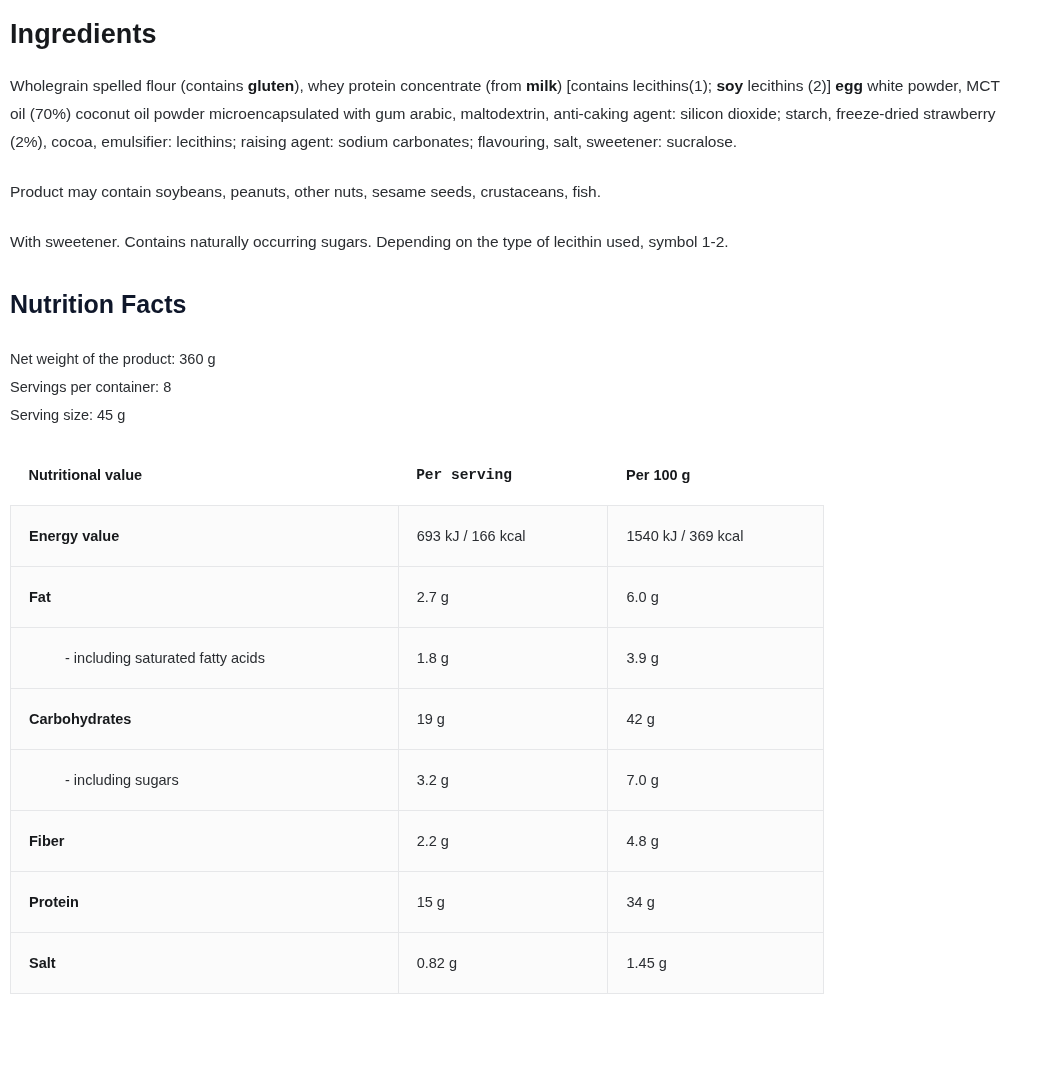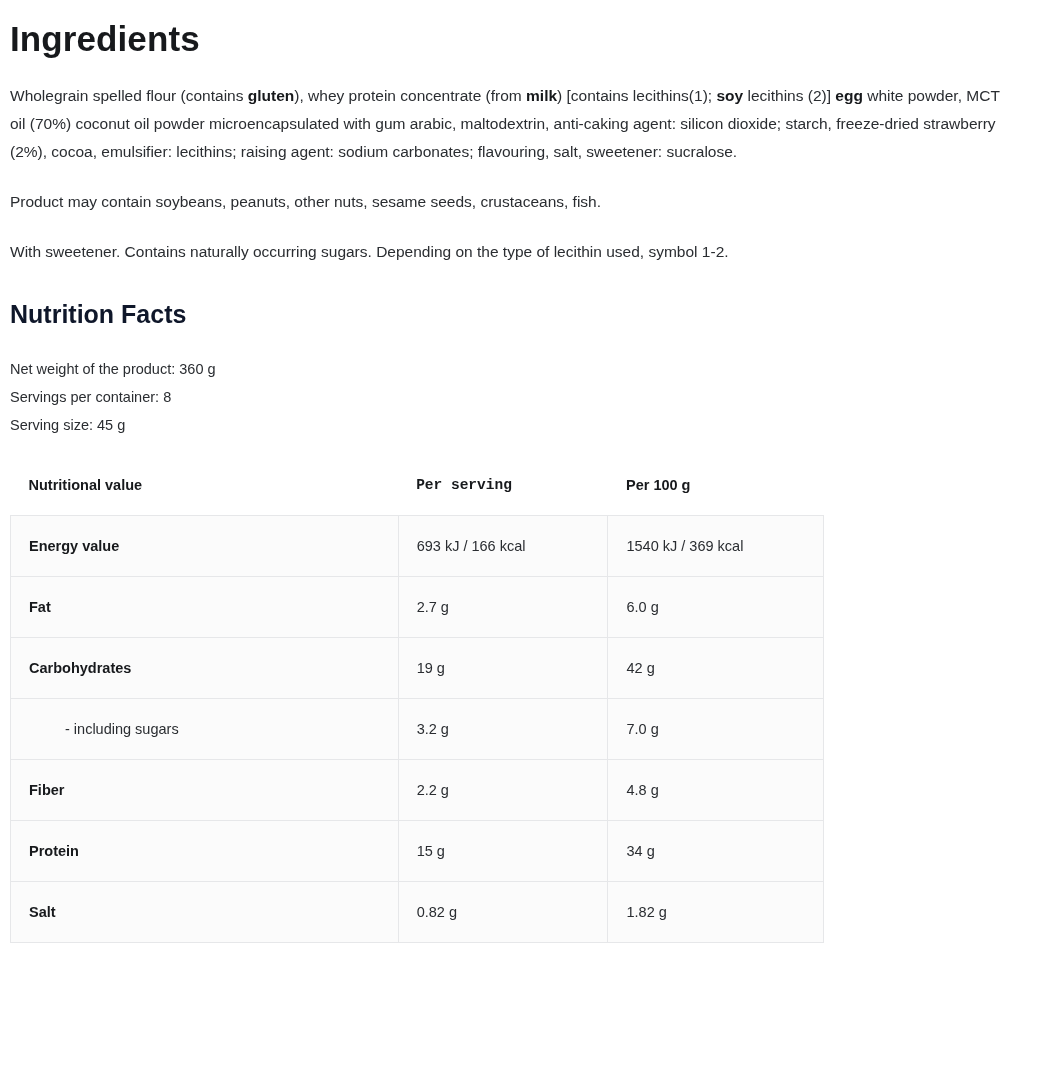--- a/index.html
+++ b/index.html
@@ -13,21 +13,21 @@
     min-height: 1080px;
     font-family: "Liberation Sans", sans-serif;
     color: #1f2328;
     -webkit-font-smoothing: antialiased;
   }
   .page {
     width: 1048px;
     padding: 10px 22px 0 10px;
   }
   h1.section-title {
-    font-size: 35px;
+    font-size: 27px;
     line-height: 1.2;
     font-weight: 700;
     color: #17191c;
     margin: 8px 0 22px 0;
     letter-spacing: 0.1px;
   }
   h1.nutrition-title {
     font-size: 25px;
     font-weight: 700;
     color: #0f172a;
@@ -116,20 +116,25 @@
         <tr>
           <td>Energy value</td>
           <td>693 kJ / 166 kcal</td>
           <td>1540 kJ / 369 kcal</td>
         </tr>
         <tr>
           <td>Fat</td>
           <td>2.7 g</td>
           <td>6.0 g</td>
         </tr>
+        <tr class="sub">
+          <td>- including saturated fatty acids</td>
+          <td>1.8 g</td>
+          <td>3.9 g</td>
+        </tr>
         <tr>
           <td>Carbohydrates</td>
           <td>19 g</td>
           <td>42 g</td>
         </tr>
         <tr class="sub">
           <td>- including sugars</td>
           <td>3.2 g</td>
           <td>7.0 g</td>
         </tr>
@@ -139,18 +144,18 @@
           <td>4.8 g</td>
         </tr>
         <tr>
           <td>Protein</td>
           <td>15 g</td>
           <td>34 g</td>
         </tr>
         <tr>
           <td>Salt</td>
           <td>0.82 g</td>
-          <td>1.82 g</td>
+          <td>1.45 g</td>
         </tr>
       </tbody>
   </table>
 
 </div>
 
 </body></html>

